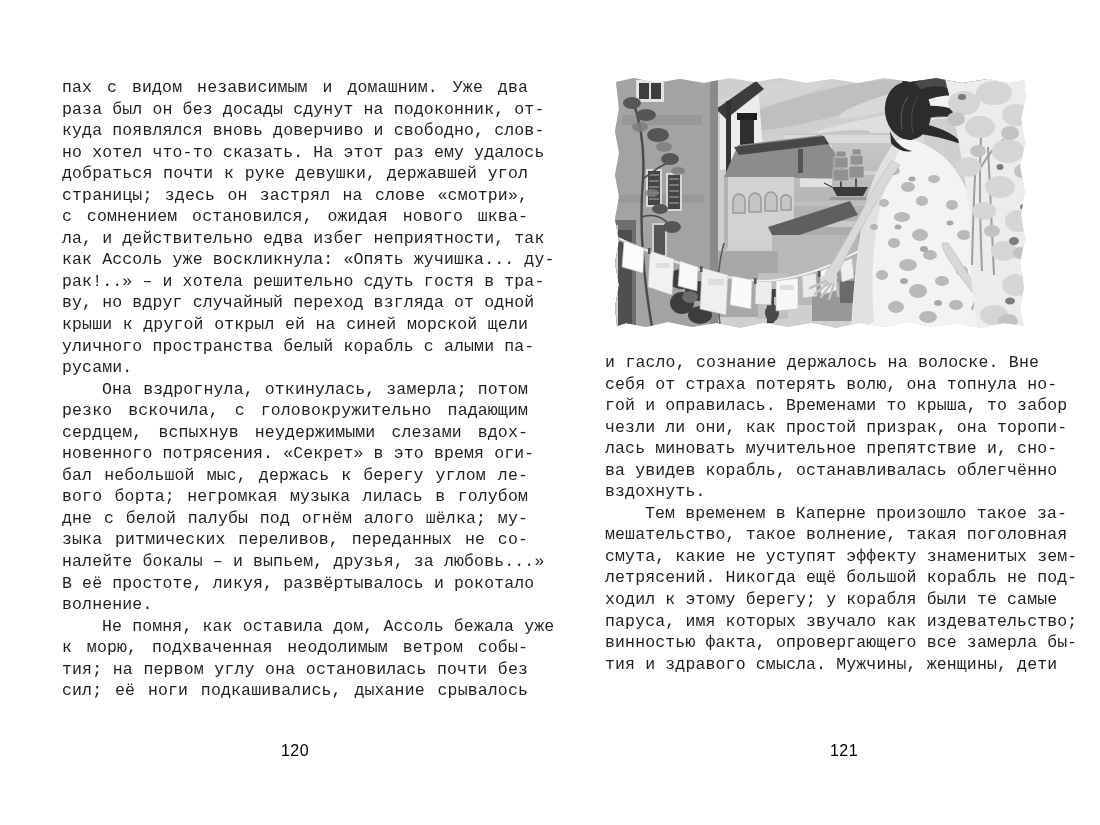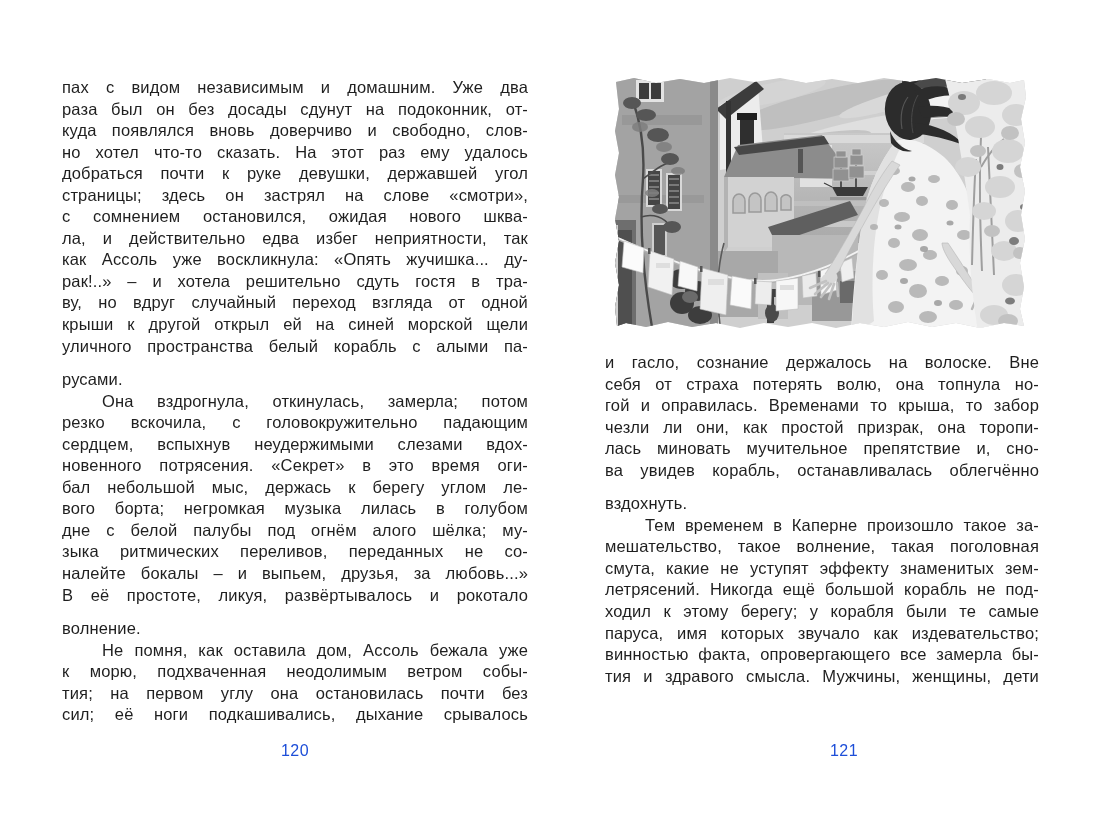--- a/index.html
+++ b/index.html
@@ -5,43 +5,43 @@
   html, body { margin: 0; padding: 0; }
   body {
     width: 1100px; height: 825px;
     background: #ffffff;
     font-family: "Liberation Sans", "DejaVu Sans", sans-serif;
     color: #1f1f1f;
     position: relative;
     overflow: hidden;
   }
   .spread { position: absolute; inset: 0; }
-  .text-column { position: absolute; }
+  .text-column { position: absolute; font-family: Liberation Mono, monospace; }
   #left-column  { left: 62px;  top: 77px;  width: 466px; }
   #right-column { left: 605px; top: 352px; width: 434px; }
   .paragraph { margin: 0; padding: 0; }
   .line {
     font-size: 16.5px;
     line-height: 21.55px;
     height: 21.55px;
     letter-spacing: 0.15px;
     white-space: nowrap;
     text-align: justify;
     text-align-last: justify;
     text-justify: inter-word;
   }
-  .line.endline { text-align-last: left; margin-top: 12px; }
+  .line.endline { text-align-last: left; }
   .line.indent { padding-left: 40px; }
   .page-number {
     position: absolute;
     top: 742px;
     font-size: 16px;
     letter-spacing: 0.5px;
     text-align: center;
-    color: #1d4ed8;
+    color: #000000;
   }
   #page-number-left  { left: 62px;  width: 466px; }
   #page-number-right { left: 627px; width: 434px; }
   .illustration {
     position: absolute;
     left: 612px; top: 75px;
     width: 416px; height: 257px;
   }
   .illustration svg { display: block; width: 416px; height: 257px; }
 </style>

